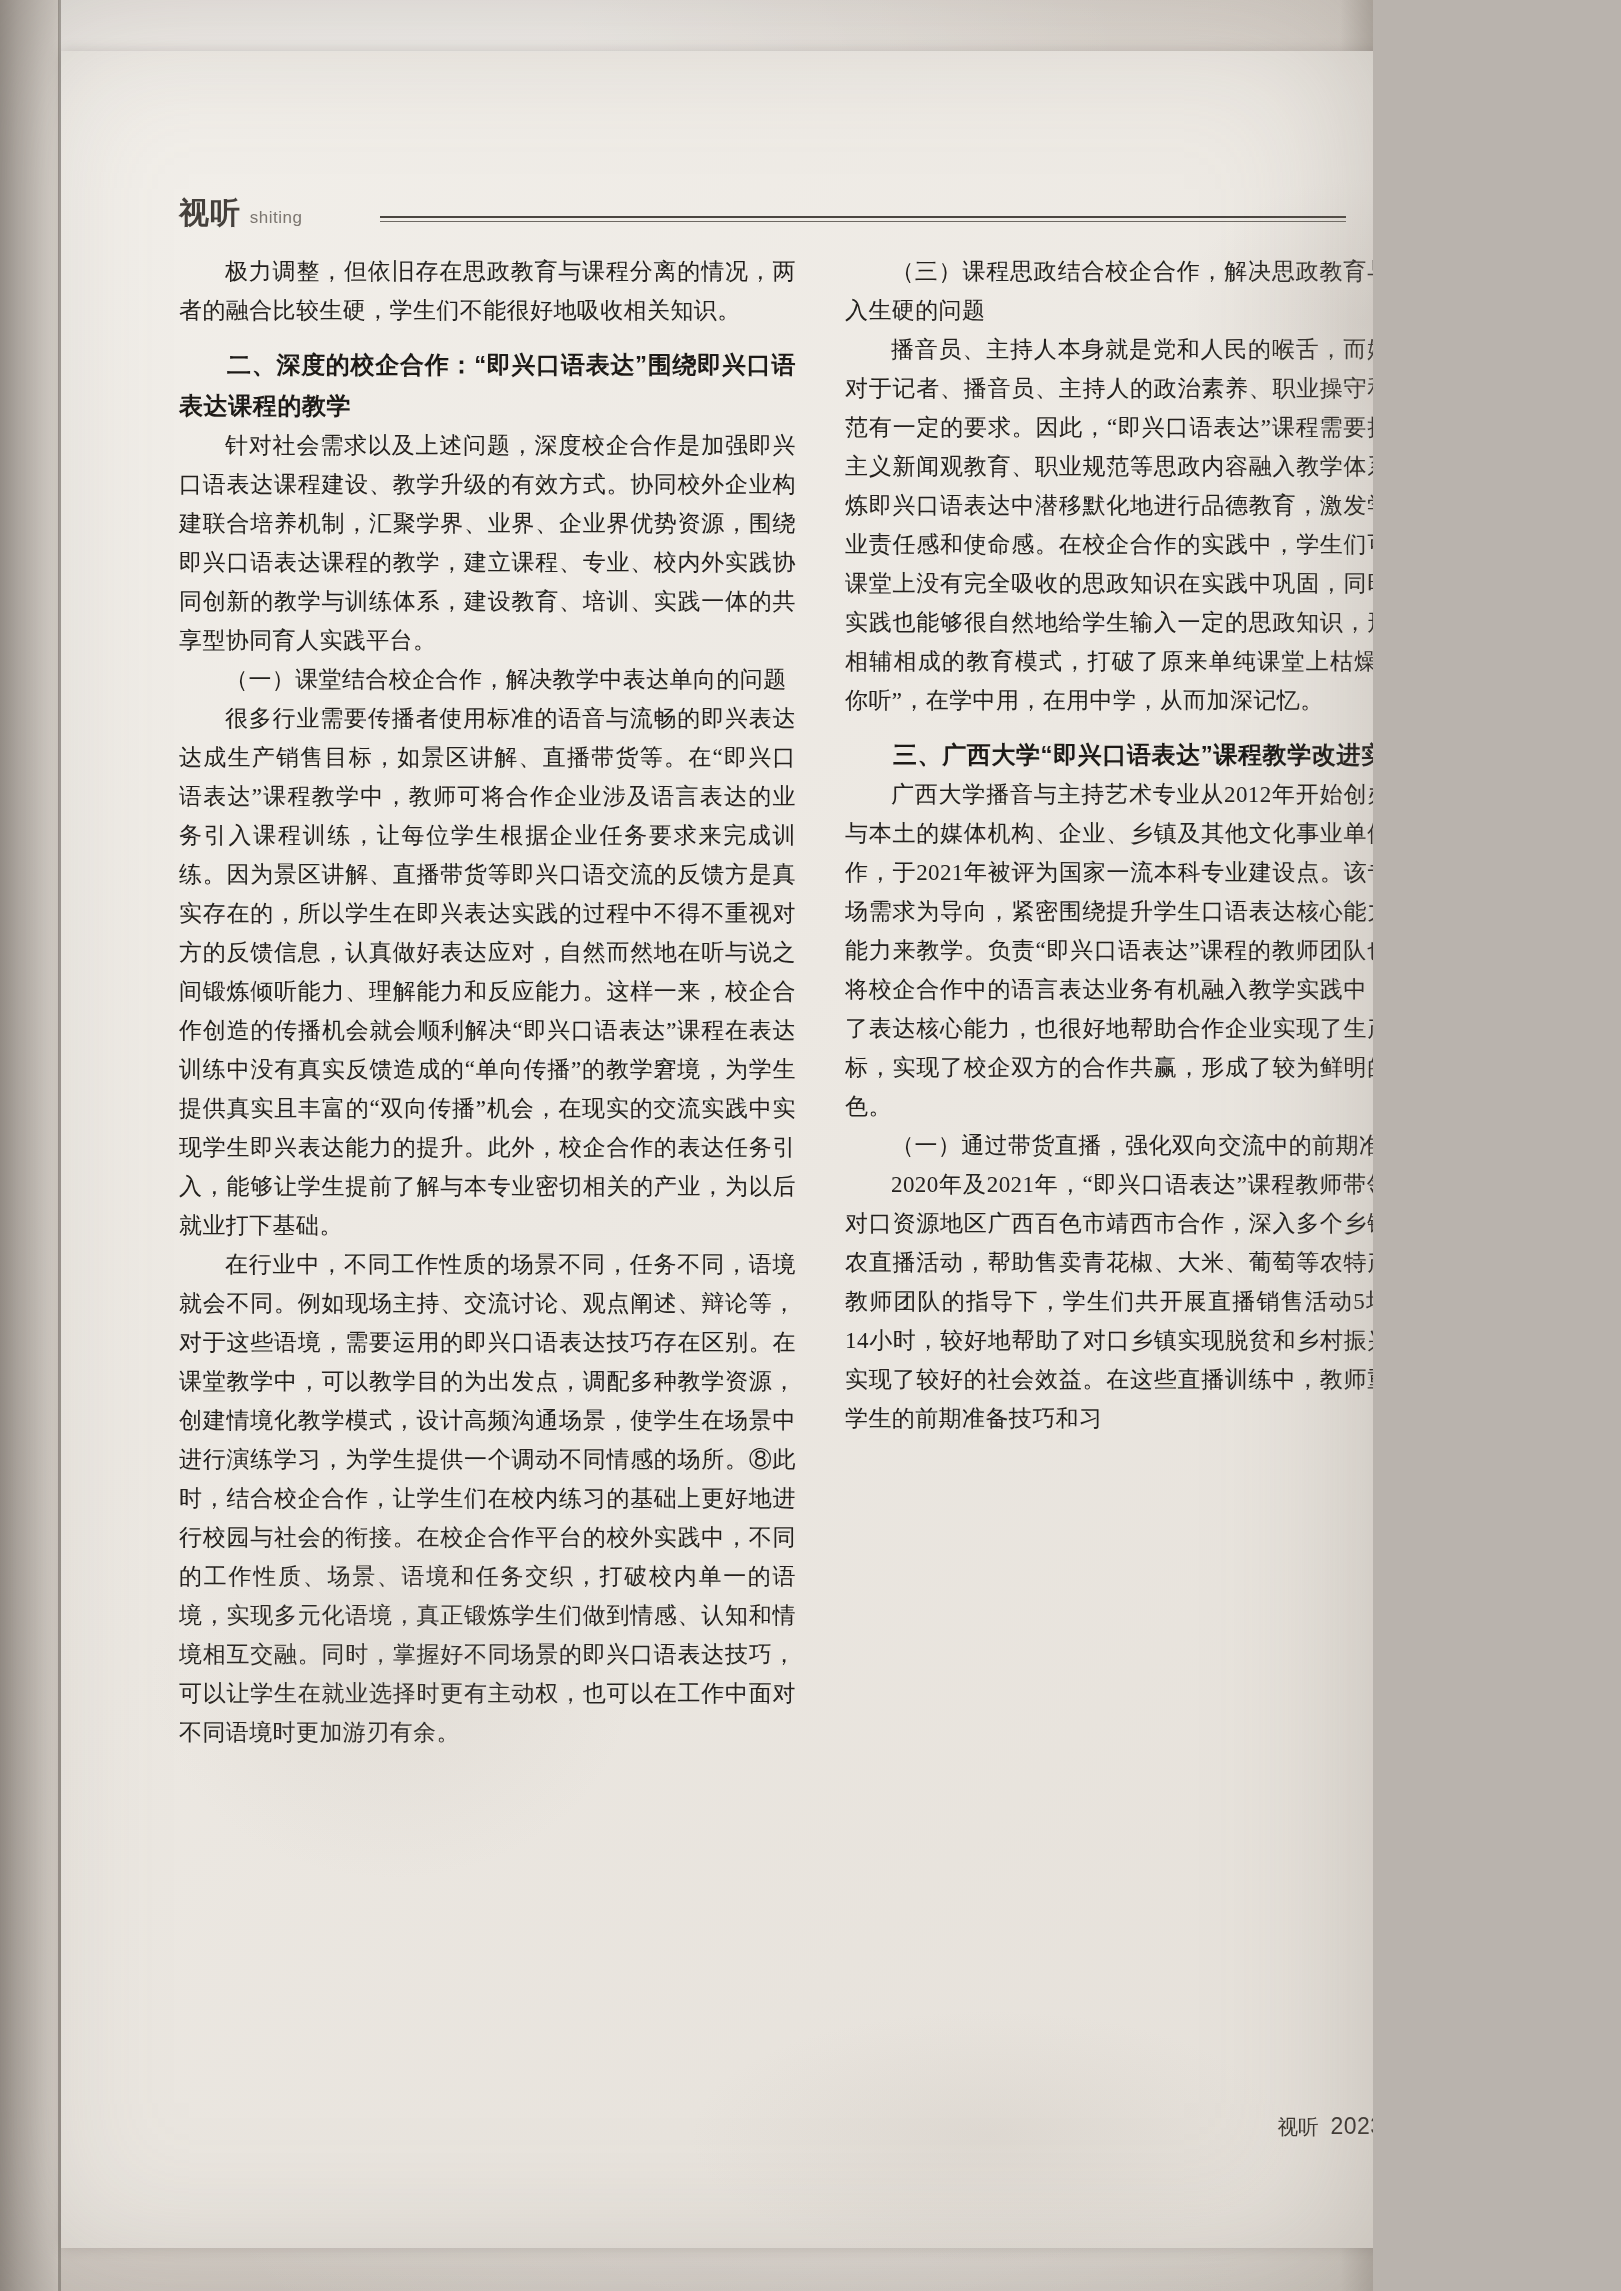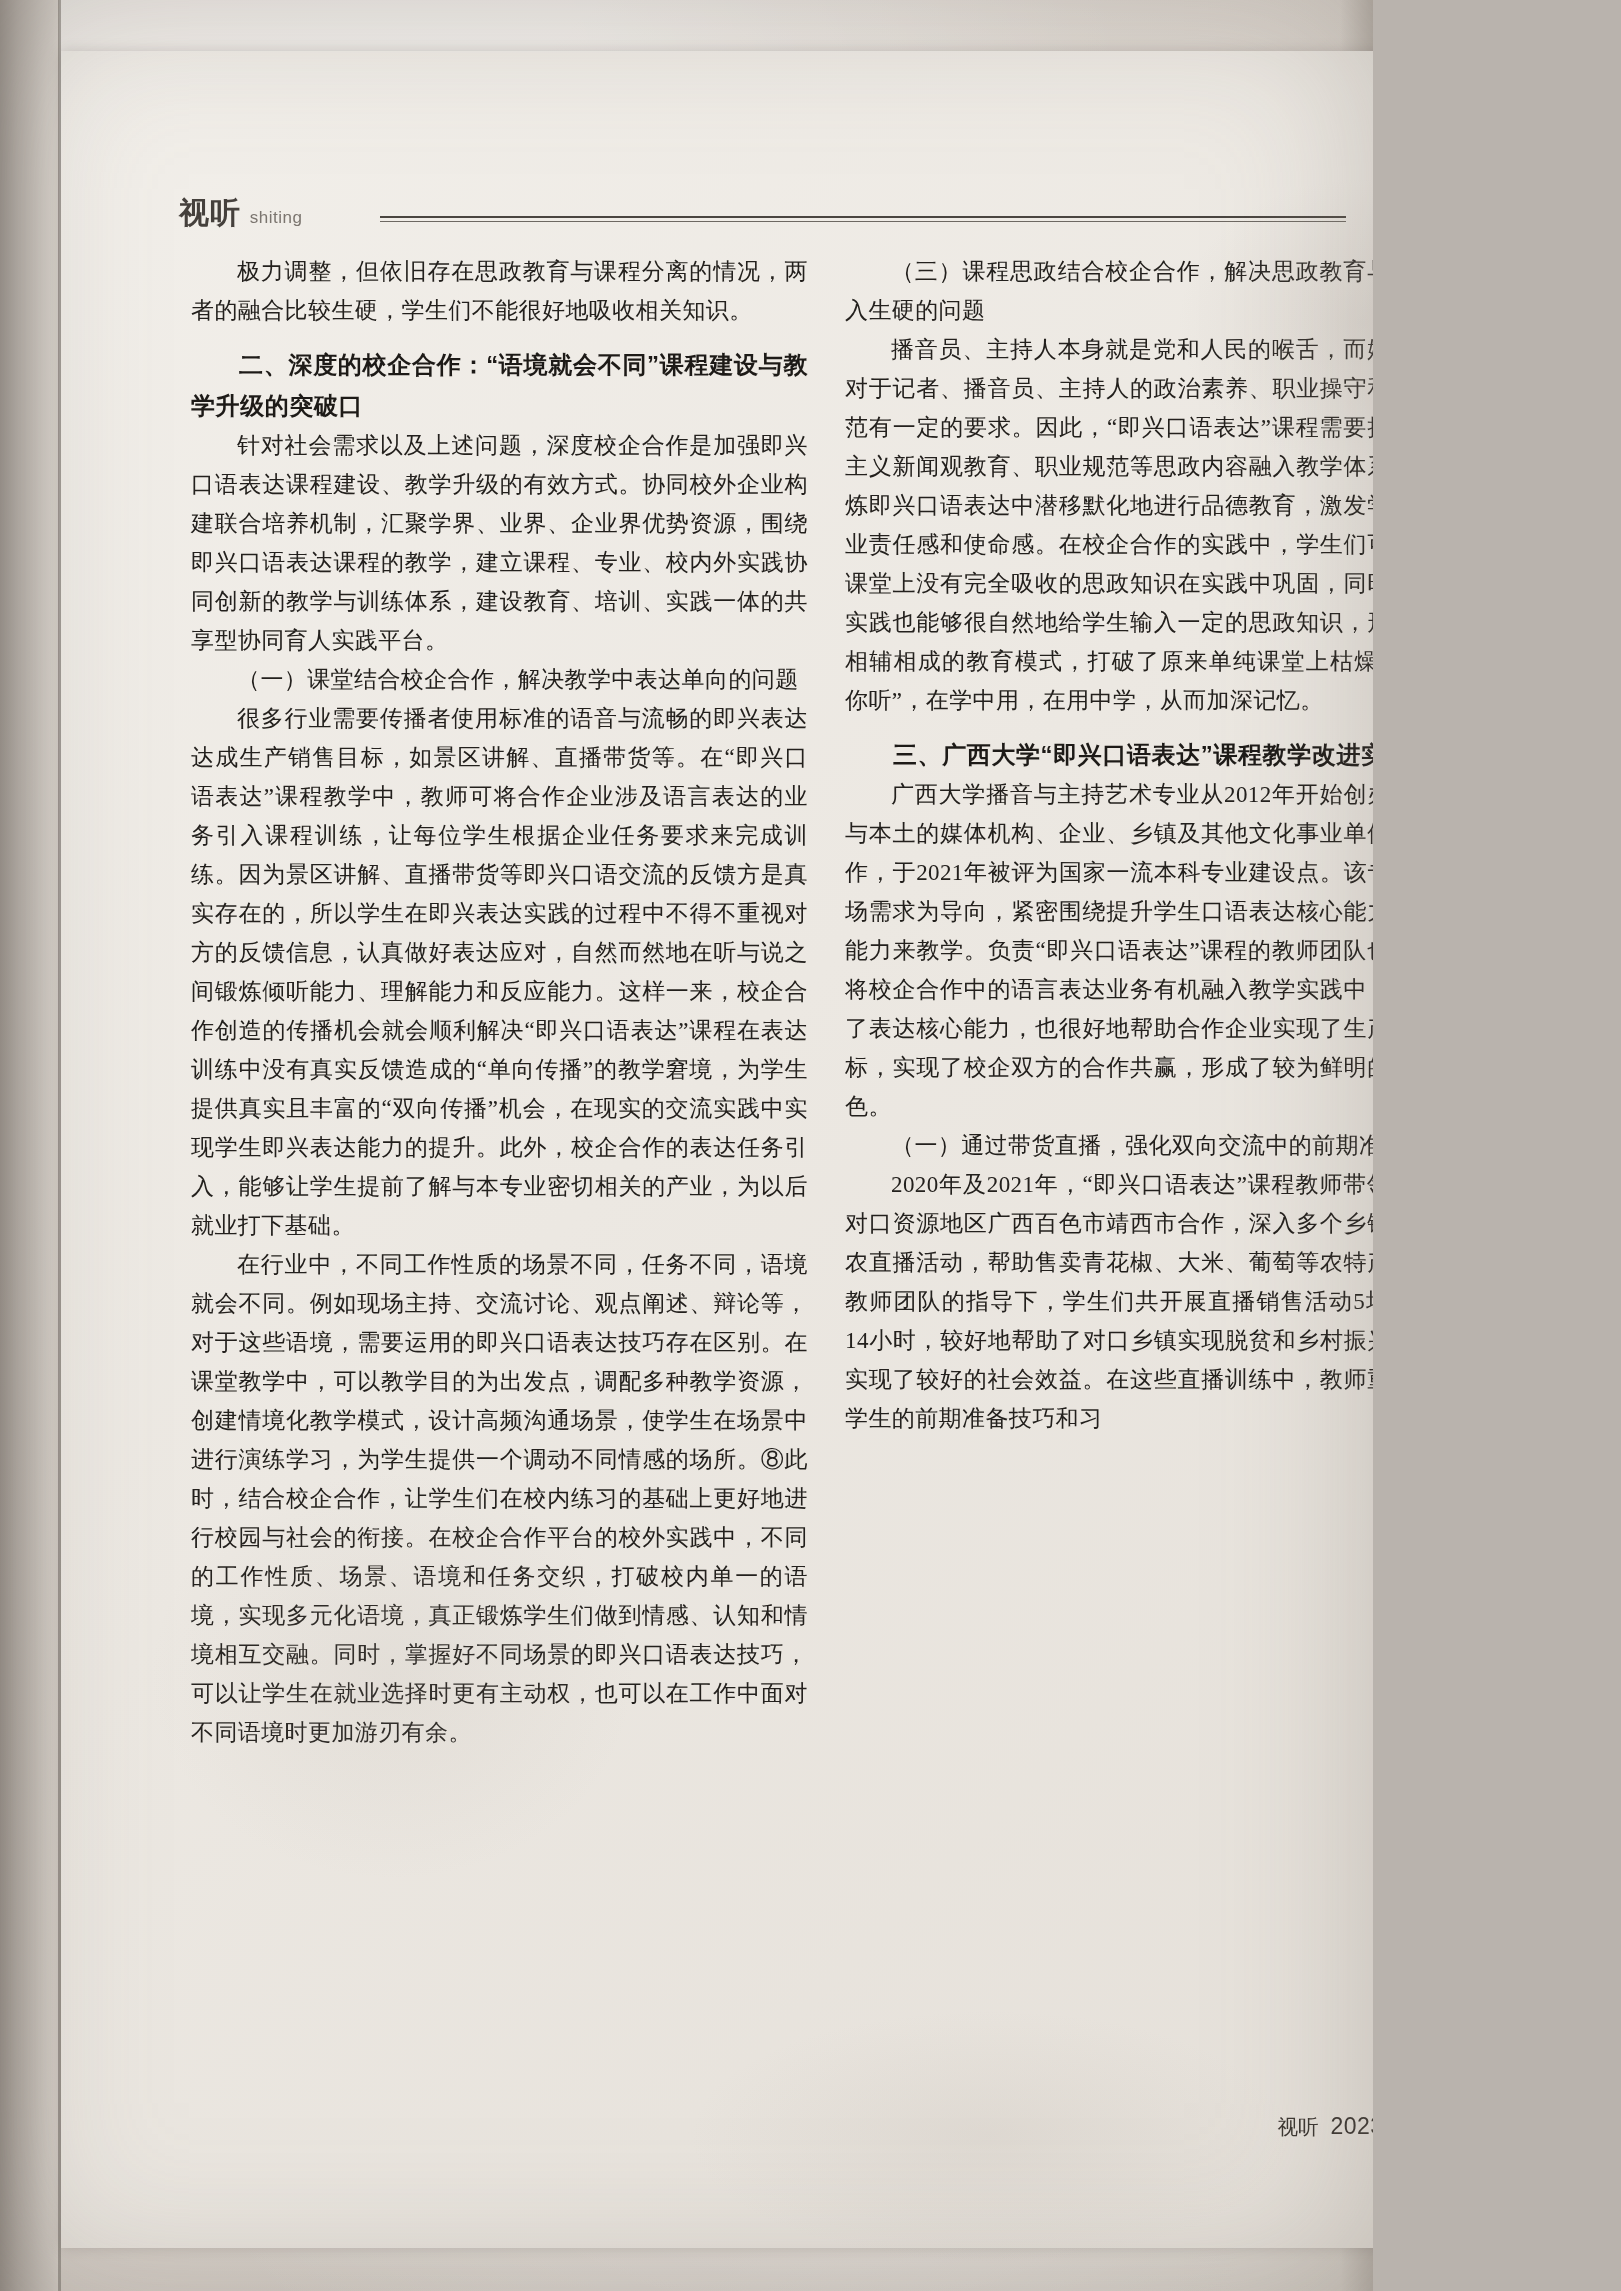--- a/index.html
+++ b/index.html
@@ -131,21 +131,21 @@
     position: absolute;
     top: 201px;
     width: 617px;
     color: #23201d;
     font-size: 23px;
     line-height: 39px;
     text-align: justify;
     text-justify: inter-ideograph;
     letter-spacing: 0.4px;
   }
-  .col-left { left: 118px; margin-left: 12px; }
+  .col-left { left: 118px; }
   .col-right { left: 784px; }
 
   .col p {
     margin: 0;
     text-indent: 2em;
   }
   .col h2 {
     margin: 13.7px 0 0 0;
     font-family: "Liberation Sans", sans-serif;
     font-size: 24px;
@@ -210,21 +210,21 @@
         <span class="hdr-cn">视听</span>
         <span class="hdr-en">shiting</span>
       </div>
       <div class="hdr-rule"></div>
       <div class="hdr-rule2"></div>
       <div class="hdr-badge">新闻与传播</div>
     </div>
 
     <div class="col col-left">
       <p>极力调整，但依旧存在思政教育与课程分离的情况，两者的融合比较生硬，学生们不能很好地吸收相关知识。</p>
-      <h2>二、深度的校企合作：“语境就会不同”课程建设与教学升级的突破口</h2>
+      <h2>二、深度的校企合作：“即兴口语表达”围绕即兴口语表达课程的教学</h2>
       <p>针对社会需求以及上述问题，深度校企合作是加强即兴口语表达课程建设、教学升级的有效方式。协同校外企业构建联合培养机制，汇聚学界、业界、企业界优势资源，围绕即兴口语表达课程的教学，建立课程、专业、校内外实践协同创新的教学与训练体系，建设教育、培训、实践一体的共享型协同育人实践平台。</p>
       <p class="sub">（一）课堂结合校企合作，解决教学中表达单向的问题</p>
       <p>很多行业需要传播者使用标准的语音与流畅的即兴表达达成生产销售目标，如景区讲解、直播带货等。在“即兴口语表达”课程教学中，教师可将合作企业涉及语言表达的业务引入课程训练，让每位学生根据企业任务要求来完成训练。因为景区讲解、直播带货等即兴口语交流的反馈方是真实存在的，所以学生在即兴表达实践的过程中不得不重视对方的反馈信息，认真做好表达应对，自然而然地在听与说之间锻炼倾听能力、理解能力和反应能力。这样一来，校企合作创造的传播机会就会顺利解决“即兴口语表达”课程在表达训练中没有真实反馈造成的“单向传播”的教学窘境，为学生提供真实且丰富的“双向传播”机会，在现实的交流实践中实现学生即兴表达能力的提升。此外，校企合作的表达任务引入，能够让学生提前了解与本专业密切相关的产业，为以后就业打下基础。</p>
       <p>在行业中，不同工作性质的场景不同，任务不同，语境就会不同。例如现场主持、交流讨论、观点阐述、辩论等，对于这些语境，需要运用的即兴口语表达技巧存在区别。在课堂教学中，可以教学目的为出发点，调配多种教学资源，创建情境化教学模式，设计高频沟通场景，使学生在场景中进行演练学习，为学生提供一个调动不同情感的场所。⑧此时，结合校企合作，让学生们在校内练习的基础上更好地进行校园与社会的衔接。在校企合作平台的校外实践中，不同的工作性质、场景、语境和任务交织，打破校内单一的语境，实现多元化语境，真正锻炼学生们做到情感、认知和情境相互交融。同时，掌握好不同场景的即兴口语表达技巧，可以让学生在就业选择时更有主动权，也可以在工作中面对不同语境时更加游刃有余。</p>
     </div>
 
     <div class="col col-right">
       <p class="sub">（三）课程思政结合校企合作，解决思政教育与课程融入生硬的问题</p>
       <p>播音员、主持人本身就是党和人民的喉舌，而媒体行业对于记者、播音员、主持人的政治素养、职业操守和语言规范有一定的要求。因此，“即兴口语表达”课程需要把马克思主义新闻观教育、职业规范等思政内容融入教学体系，在锻炼即兴口语表达中潜移默化地进行品德教育，激发学生的职业责任感和使命感。在校企合作的实践中，学生们可以将在课堂上没有完全吸收的思政知识在实践中巩固，同时行业的实践也能够很自然地给学生输入一定的思政知识，形成一种相辅相成的教育模式，打破了原来单纯课堂上枯燥的“我讲你听”，在学中用，在用中学，从而加深记忆。</p>
       <h2>三、广西大学“即兴口语表达”课程教学改进实践</h2>

